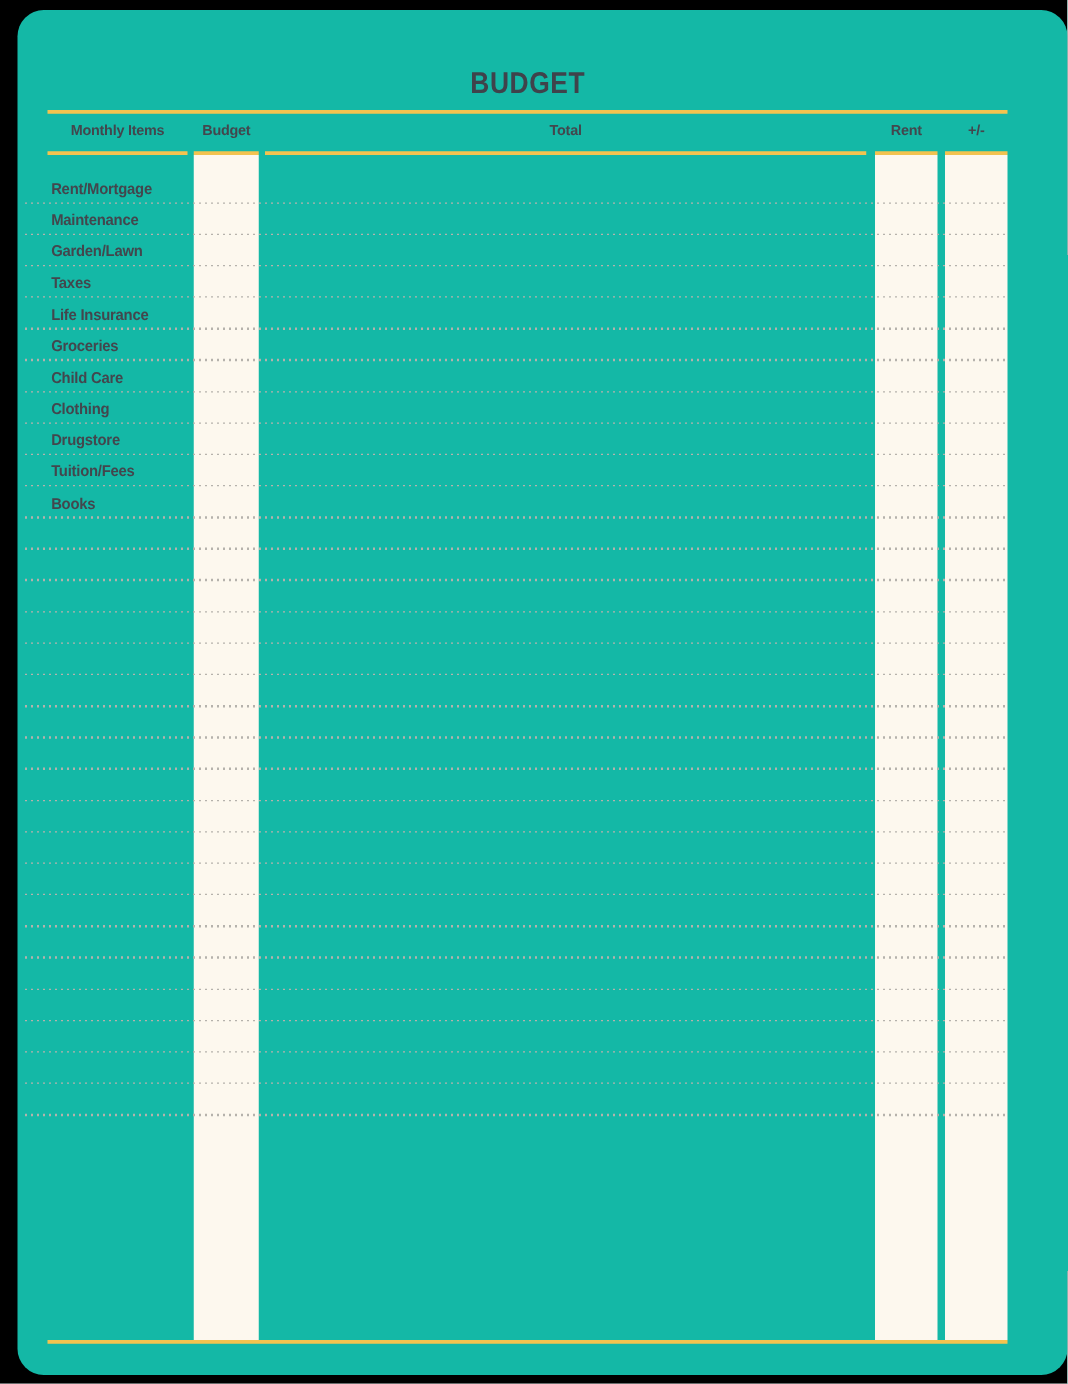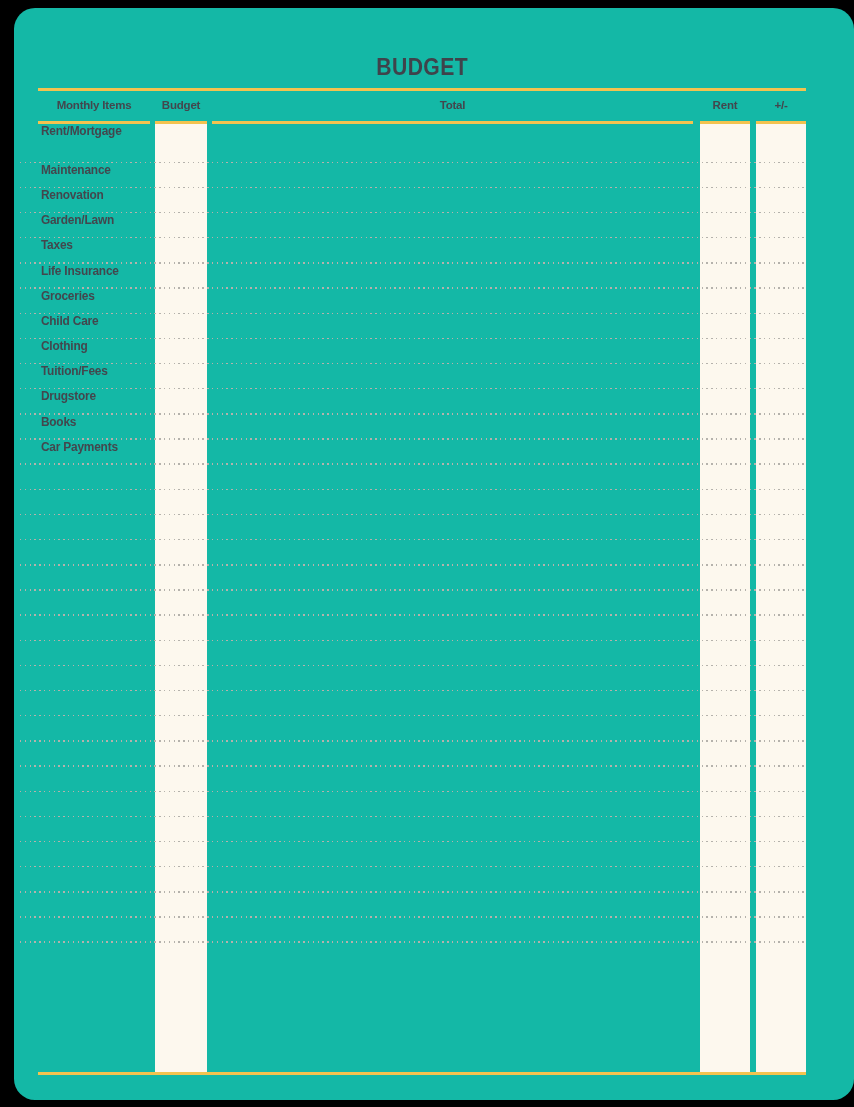--- a/index.html
+++ b/index.html
@@ -30,21 +30,21 @@
 
   .c1{left:24px;width:112px;}
   .c2{left:141px;width:52px;}
   .c3{left:198px;width:481px;}
   .c4{left:686px;width:50px;}
   .c5{left:742px;width:50px;}
 
   .shade-col{position:absolute;top:115.5px;height:948.5px;background:var(--shade);}
 
   #rows{position:absolute;left:6px;top:115.5px;width:786px;}
-  .row{position:relative;height:25.17px;display:flex;align-items:flex-start;}
+  .row{position:relative;height:25.17px;display:flex;align-items:flex-end;}
   .row:first-child{height:39.5px;}
   .row:last-child{height:28px;}
   .row::after{content:"";position:absolute;left:0;right:0;bottom:0;height:1.4px;
     background-image:repeating-linear-gradient(90deg,var(--dotted) 0 1.4px,transparent 1.4px 4.8px);}
   .row:last-child::after{display:none;}
   .row-label{display:inline-block;padding:0 0 5px 22px;font-size:12.5px;font-weight:bold;
     color:var(--label);letter-spacing:-.2px;white-space:nowrap;
     transform:scaleX(.95);transform-origin:left bottom;}
 </style>
 </head>
@@ -78,51 +78,45 @@
     <div class="shade-col c5"></div>
 
     <div id="rows">
         <div class="row">
           <span class="row-label">Rent/Mortgage</span>
         </div>
         <div class="row">
           <span class="row-label">Maintenance</span>
         </div>
         <div class="row">
-          <span class="row-label">Renovation</span>
-        </div>
-        <div class="row">
           <span class="row-label">Garden/Lawn</span>
         </div>
         <div class="row">
           <span class="row-label">Taxes</span>
         </div>
         <div class="row">
           <span class="row-label">Life Insurance</span>
         </div>
         <div class="row">
           <span class="row-label">Groceries</span>
         </div>
         <div class="row">
           <span class="row-label">Child Care</span>
         </div>
         <div class="row">
           <span class="row-label">Clothing</span>
         </div>
         <div class="row">
+          <span class="row-label">Drugstore</span>
+        </div>
+        <div class="row">
           <span class="row-label">Tuition/Fees</span>
         </div>
         <div class="row">
-          <span class="row-label">Drugstore</span>
-        </div>
-        <div class="row">
           <span class="row-label">Books</span>
-        </div>
-        <div class="row">
-          <span class="row-label">Car Payments</span>
         </div>
         <div class="row"></div>
         <div class="row"></div>
         <div class="row"></div>
         <div class="row"></div>
         <div class="row"></div>
         <div class="row"></div>
         <div class="row"></div>
         <div class="row"></div>
         <div class="row"></div>

